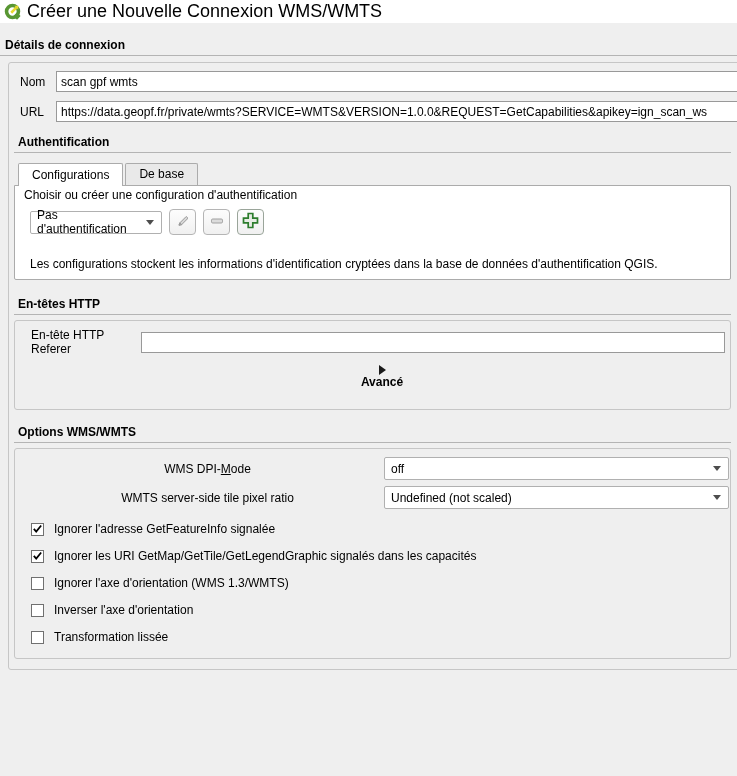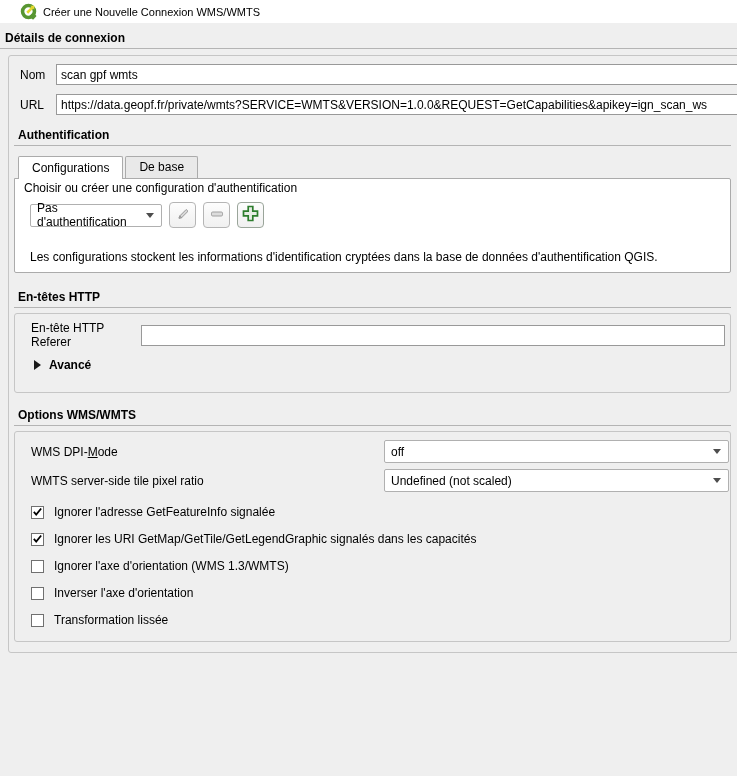--- a/index.html
+++ b/index.html
@@ -7,21 +7,21 @@
   body {
     font-family: "Liberation Sans", sans-serif;
     font-size: 12px;
     color: #000;
     background: #efefef;
   }
   
   .titlebar {
     height: 23px; background: #ffffff;
     display: flex; align-items: center; gap: 6px;
-    padding-left: 20px; font-size: 11px;
+    padding-left: 4px; font-size: 18px;
   }
   .titlebar svg { display: block; }
   
   .section-title {
     font-weight: bold; font-size: 12px;
     padding: 3px 0 3px 5px;
     border-bottom: 1px solid #b4b4b4;
   }
   .outer-frame {
     margin-left: 8px; width: 745px;
@@ -76,30 +76,30 @@
     border: 1px solid #b5b5b5; border-radius: 4px;
     background: linear-gradient(#fdfdfd, #f0f0f0);
     display: flex; align-items: center; justify-content: center;
   }
   .tool-btn:first-of-type { margin-left: 8px; }
   .auth-desc { margin: 22px 0 0 6px; }
   
   .referer-row { display: flex; align-items: center; margin: 7px 4px 0 16px; }
   .referer-row .f-label { width: 110px; flex: none; }
   .referer-row .txt { margin-right: 1px; }
-  .advanced-row { display: flex; align-items: center; gap: 8px; margin: 9px 0 7px 19px; font-weight: bold; }
+  .advanced-row { display: flex; align-items: center; gap: 0; margin: 9px 0 7px 19px; font-weight: bold; flex-direction: column; }
   .tri-right {
     width: 0; height: 0;
     border-top: 5px solid transparent; border-bottom: 5px solid transparent;
     border-left: 7px solid #1a1a1a;
   }
   
   .opt-frame { padding-bottom: 14px; }
   .opt-row { display: flex; align-items: center; padding: 8px 1px 0 16px; }
-  .opt-row .o-label { width: 353px; flex: none; }
+  .opt-row .o-label { width: 353px; flex: none; text-align: center; }
   .opt-row .combo { flex: 1; justify-content: space-between; }
   .mn { text-decoration: underline; }
   .cb-row { display: flex; align-items: center; gap: 10px; margin: 13px 0 0 16px; }
   .cb-box {
     width: 13px; height: 13px; flex: none; background: #fff;
     border: 1px solid #707070;
     display: flex; align-items: center; justify-content: center;
   }
   .cb-box svg { display: block; }
 </style>
@@ -111,21 +111,21 @@
     <svg width="17" height="17" viewBox="0 0 20 20">
       <circle cx="10" cy="10" r="7" fill="none" stroke="#589632" stroke-width="4.2"></circle>
       <rect x="12.2" y="12.2" width="6.2" height="6.2" rx="1" fill="#589632" transform="rotate(45 15.3 15.3)"></rect>
       <path d="M8.5 11.5 L14.5 5.5" stroke="#e8d92e" stroke-width="3"></path>
       <polygon points="12.2,3.2 16.8,3.2 16.8,7.8" fill="#e8d92e"></polygon>
     </svg>
   </span>
   <span>Créer une Nouvelle Connexion WMS/WMTS</span>
 </div>
 
-<div style="margin-top:5px;">
+<div style="margin-top:12px;">
   <div class="section-title">Détails de connexion</div>
 
   <div class="outer-frame">
 
     <div class="field-row">
       <span class="f-label">Nom</span>
       <input class="txt" type="text" value="scan gpf wmts" style="">
     </div>
 
     <div class="field-row" style="margin-top:9px;">

